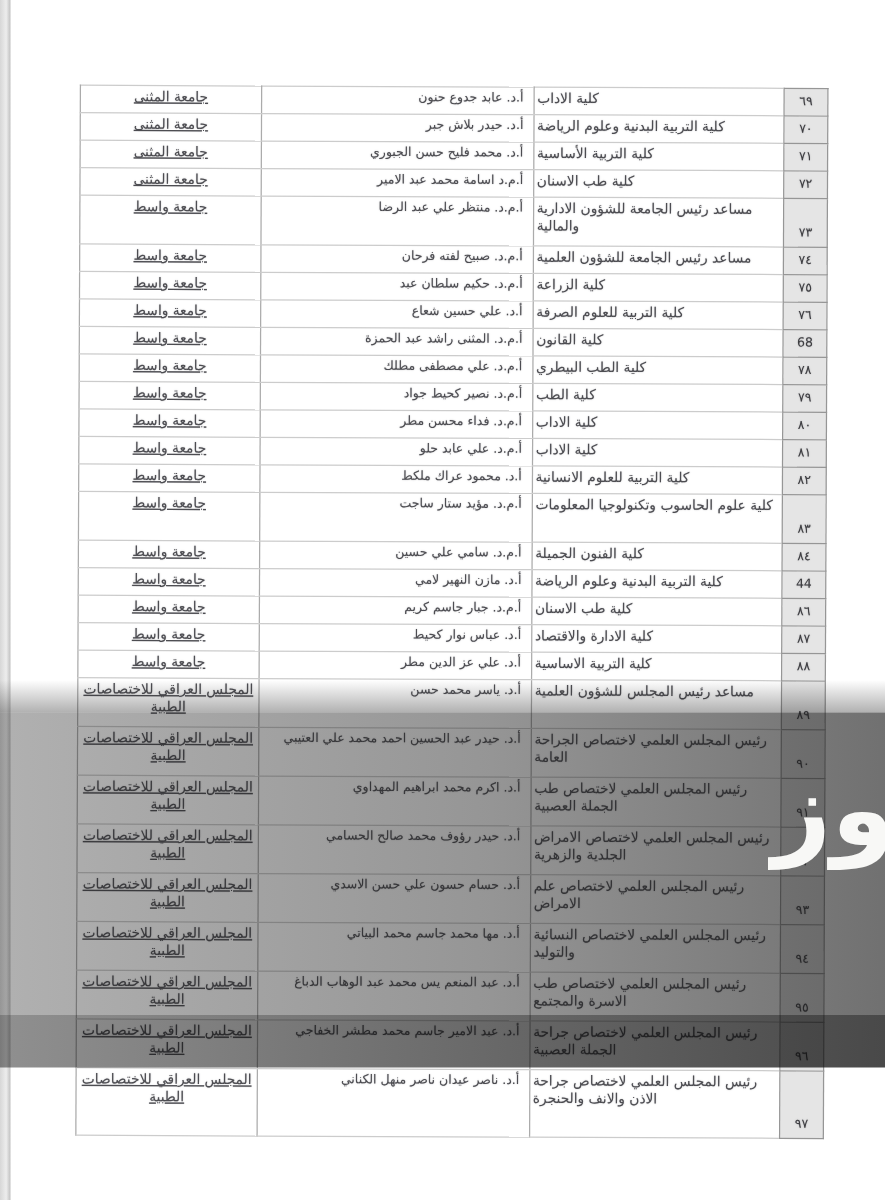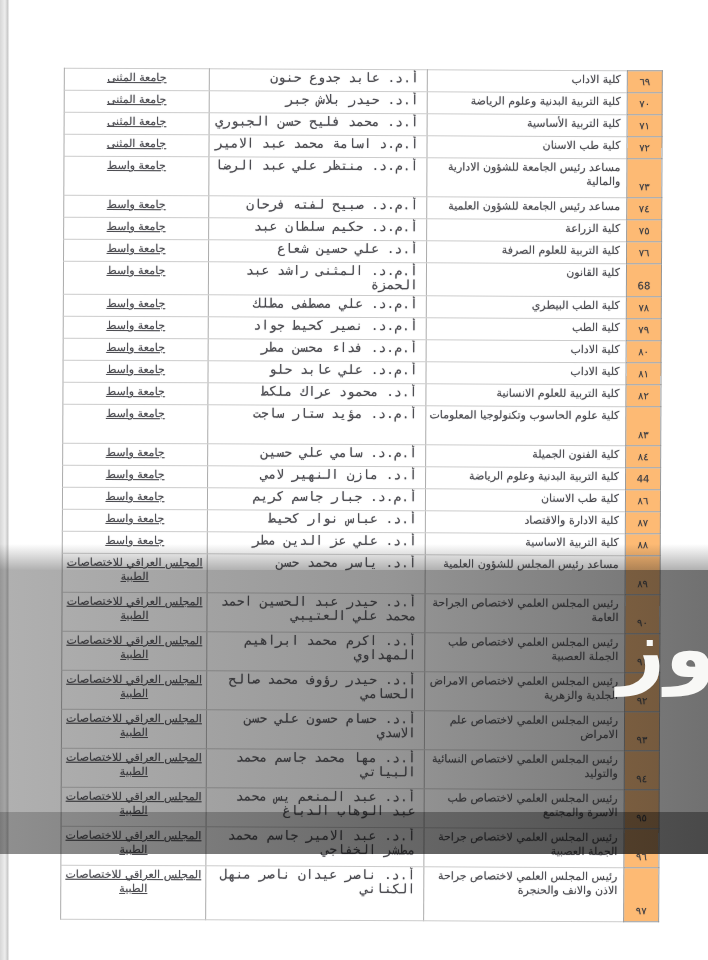--- a/index.html
+++ b/index.html
@@ -27,26 +27,26 @@
   col.c-name{width:218px;}
   col.c-org{width:145px;}
   td{
     border-top:1px solid #cccccc;border-bottom:1px solid #cccccc;
     border-right:1px solid #ababab;border-left:1px solid #ababab;
     vertical-align:top;
     text-shadow:0 0 1px rgba(77,77,82,0.55);
     overflow:hidden;
   }
   td.num{
-    background:#fdba74;border-color:#969696;
+    background:#e5e5e5;border-color:#969696;
     text-align:center;vertical-align:bottom;
     font-size:10px;color:#3e3e42;padding:0 2px 3px 2px;
   }
-  td.pos{text-align:right;padding:2px 6px 2px 2px;}
-  td.name{text-align:right;padding:2px 8px 2px 2px;font-size:13px;font-family:Liberation Mono, monospace;}
+  td.pos{text-align:left;padding:2px 6px 2px 2px;}
+  td.name{text-align:right;padding:2px 8px 2px 2px;font-size:10px;}
   td.org{text-align:center;padding:2px 4px;text-decoration:underline;}
   
   .shade{position:absolute;left:0;width:708px;pointer-events:none;}
   .shade-fade{
     top:544px;height:26px;z-index:3;
     background:linear-gradient(to bottom,rgba(25,25,25,0),rgba(25,25,25,0.34));
   }
   .shade-main{
     top:570px;height:242px;z-index:3;
     background:linear-gradient(to right,rgba(25,25,25,0.34),rgba(25,25,25,0.46) 55%,rgba(25,25,25,0.62));

